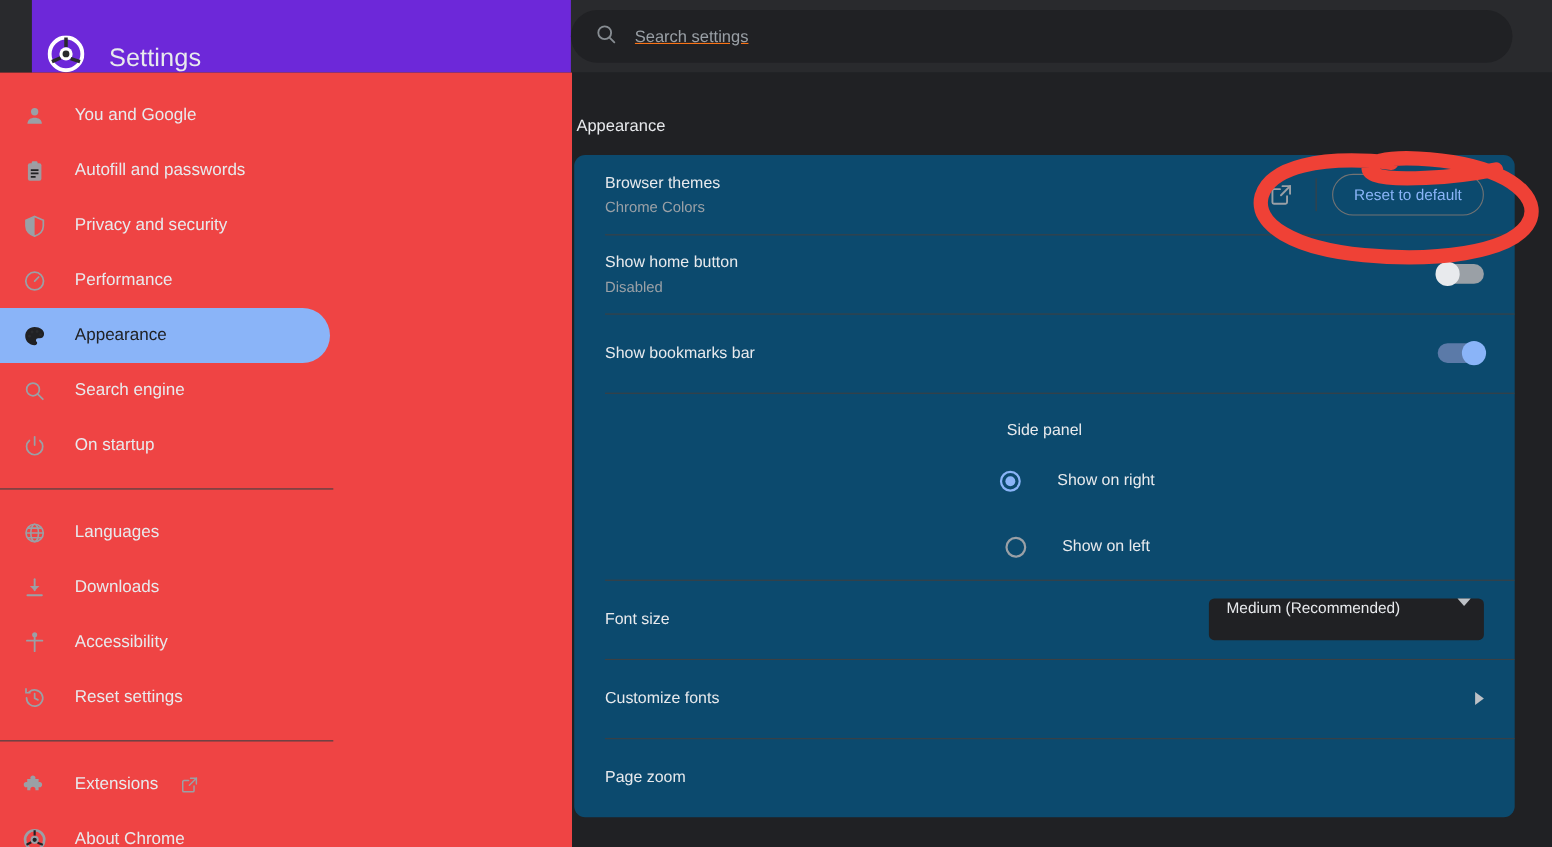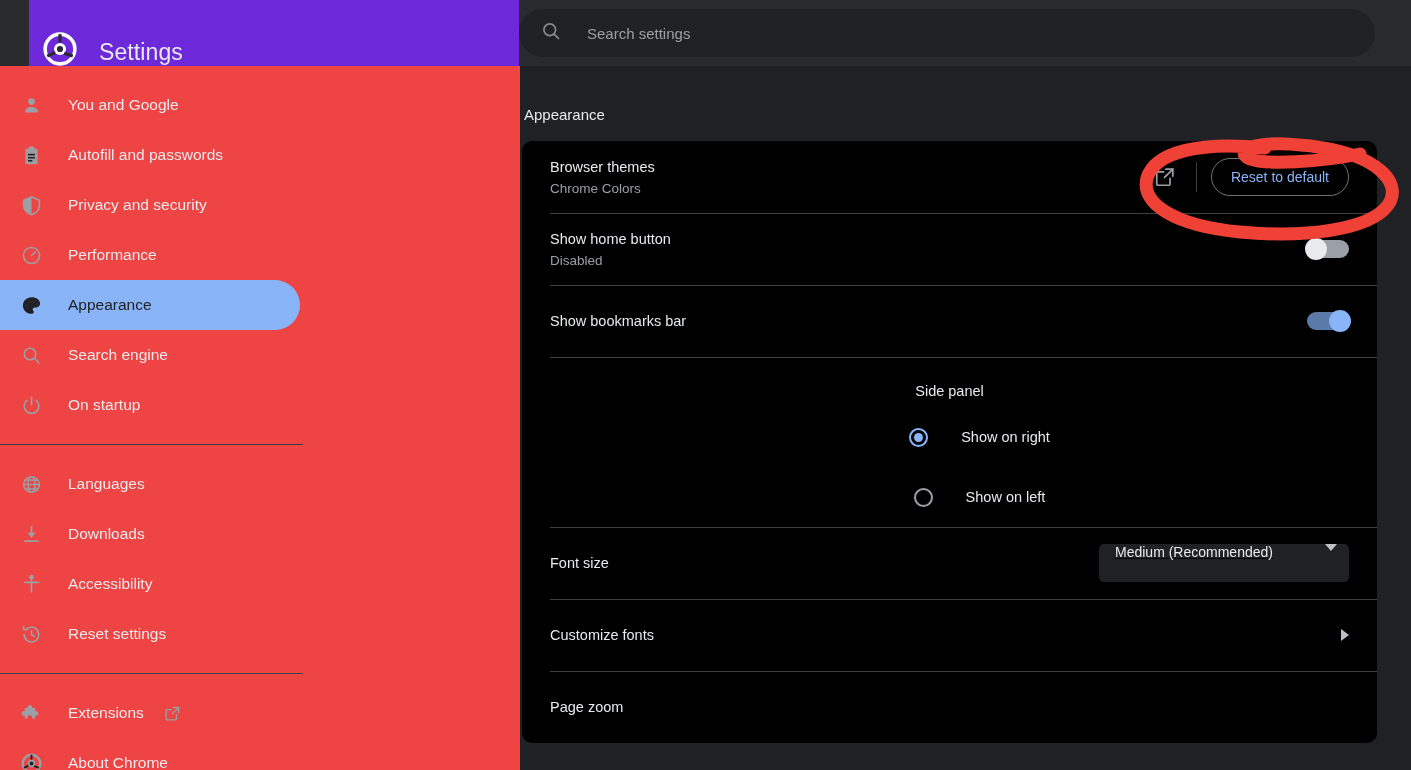--- a/index.html
+++ b/index.html
@@ -68,22 +68,23 @@
     cursor: text;
   }
   .search-icon { width: 20px; height: 20px; flex: 0 0 20px; opacity: .85; }
   .search-input {
     border: none;
     outline: none;
     background: transparent;
     color: #f97316;
     font-size: 15px;
     font-family: "Liberation Sans", sans-serif;
-    margin-left: 26px;
+    margin-left: 16px;
     width: 700px;
+    text-decoration: underline;
   }
   .search-input::placeholder { color: #9aa0a6; }
 
   
   .sidebar {
     position: absolute;
     top: 66px; left: 0;
     width: 520px;
     height: 704px;
     background: #ef4444;
@@ -142,24 +143,23 @@
     background: #202124;
     padding-left: 2px;
   }
   .section-title {
     font-size: 15px;
     color: #e8eaed;
     padding: 40px 0 18px 2px;
   }
   .card {
     width: 855px;
-    background: #000000;
+    background: #0c4a6e;
     border-radius: 10px;
     overflow: hidden;
-    text-decoration: underline;
   }
   .row {
     position: relative;
     display: flex;
     align-items: center;
     min-height: 72px;
     padding: 0 28px 0 28px;
   }
   .row + .row::before {
     content: "";

